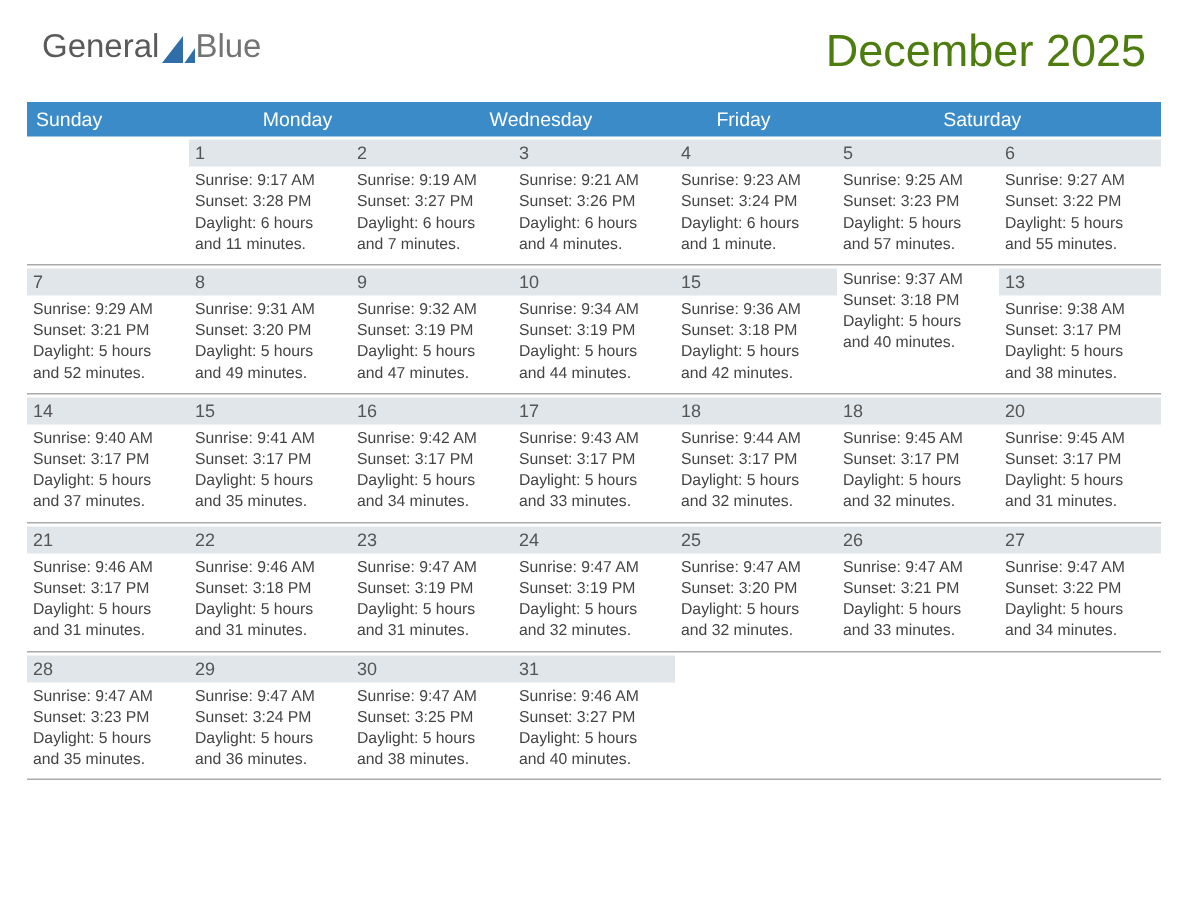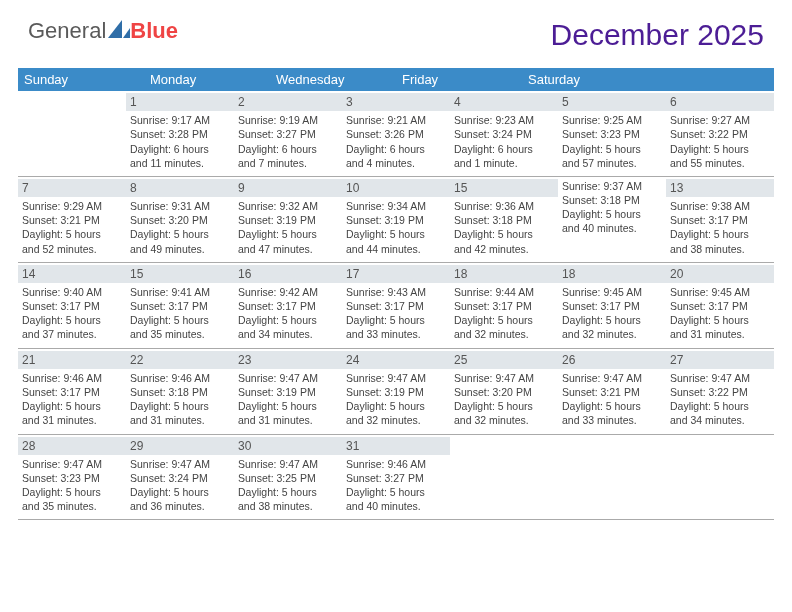--- a/index.html
+++ b/index.html
@@ -12,50 +12,50 @@
     position: relative;
   }
   .header {
     display: flex;
     justify-content: space-between;
     align-items: flex-start;
     padding: 18px 28px 8px 28px;
   }
   .logo {
     display: flex;
-    align-items: flex-start;
+    align-items: center;
     font-size: 22px;
     color: #5a5a5a;
   }
-  .logo .blue { color: #ef4444; font-weight: 700; }
+  .logo .blue { color: #737373; font-weight: 400; }
   .logo-mark {
     width: 22px;
     height: 18px;
     margin-left: 2px;
     display: inline-block;
   }
   .title-block { text-align: right; }
   .title-block .month {
     font-size: 30px;
-    color: #4c1d95;
+    color: #4d7c0f;
     font-weight: 400;
     margin-left: 47px;
   }
   .title-block .location {
     font-size: 17px;
     color: #333;
     margin-top: 2px;
   }
   .calendar {
     width: calc(100% - 36px);
     margin: 8px 18px 0 18px;
   }
   .daynames {
     display: grid;
-    grid-template-columns: repeat(6, 1fr);
+    grid-template-columns: repeat(5, 1fr);
     background: #3b8bc8;
   }
   .daynames > div {
     color: #fff;
     font-size: 13px;
     padding: 4px 6px;
     font-weight: 400;
   }
   .week {
     display: grid;

